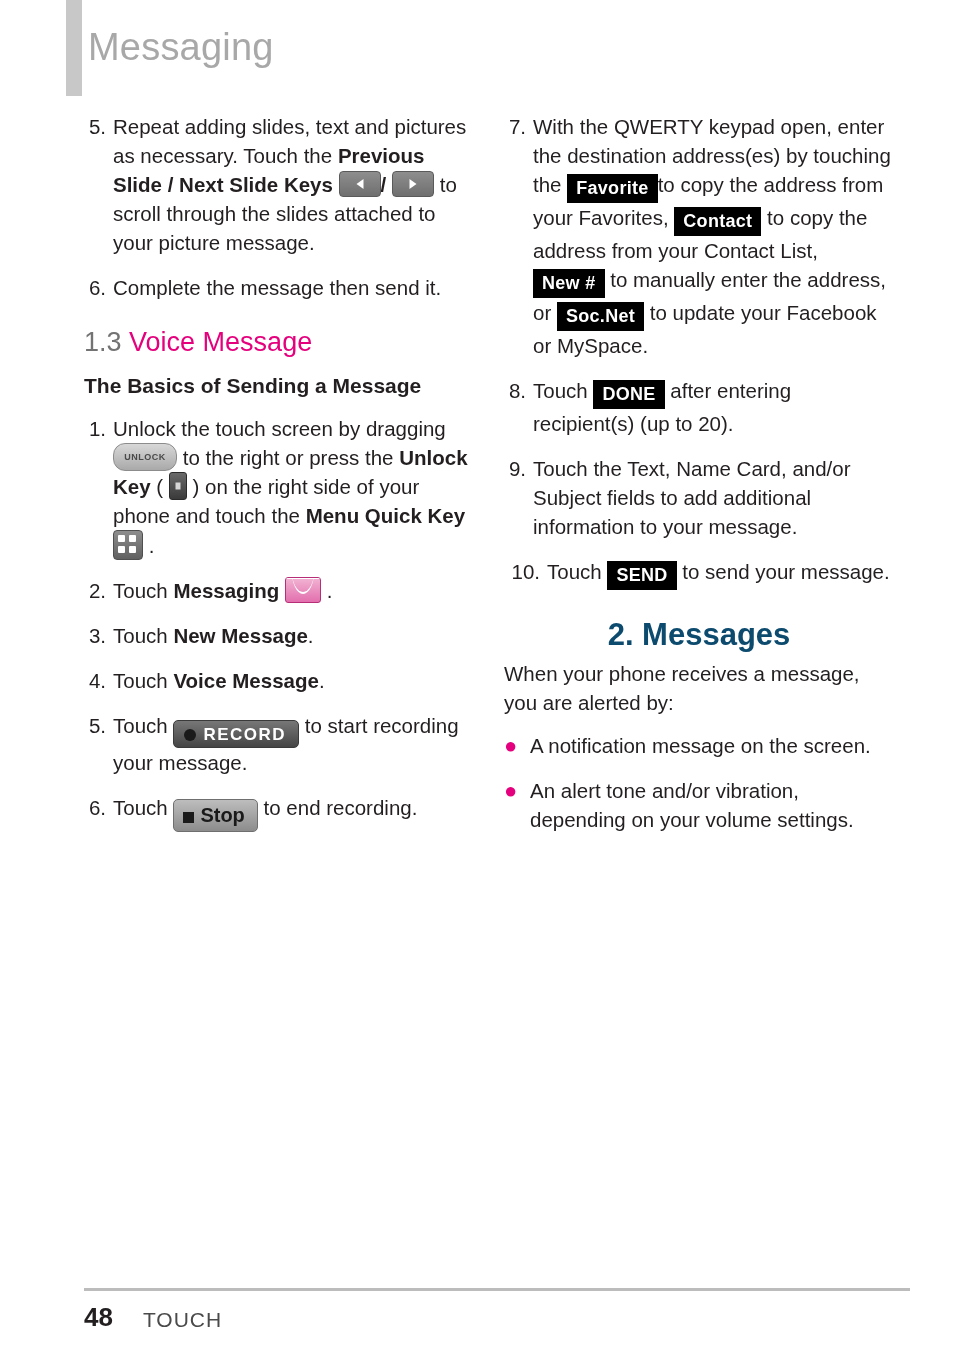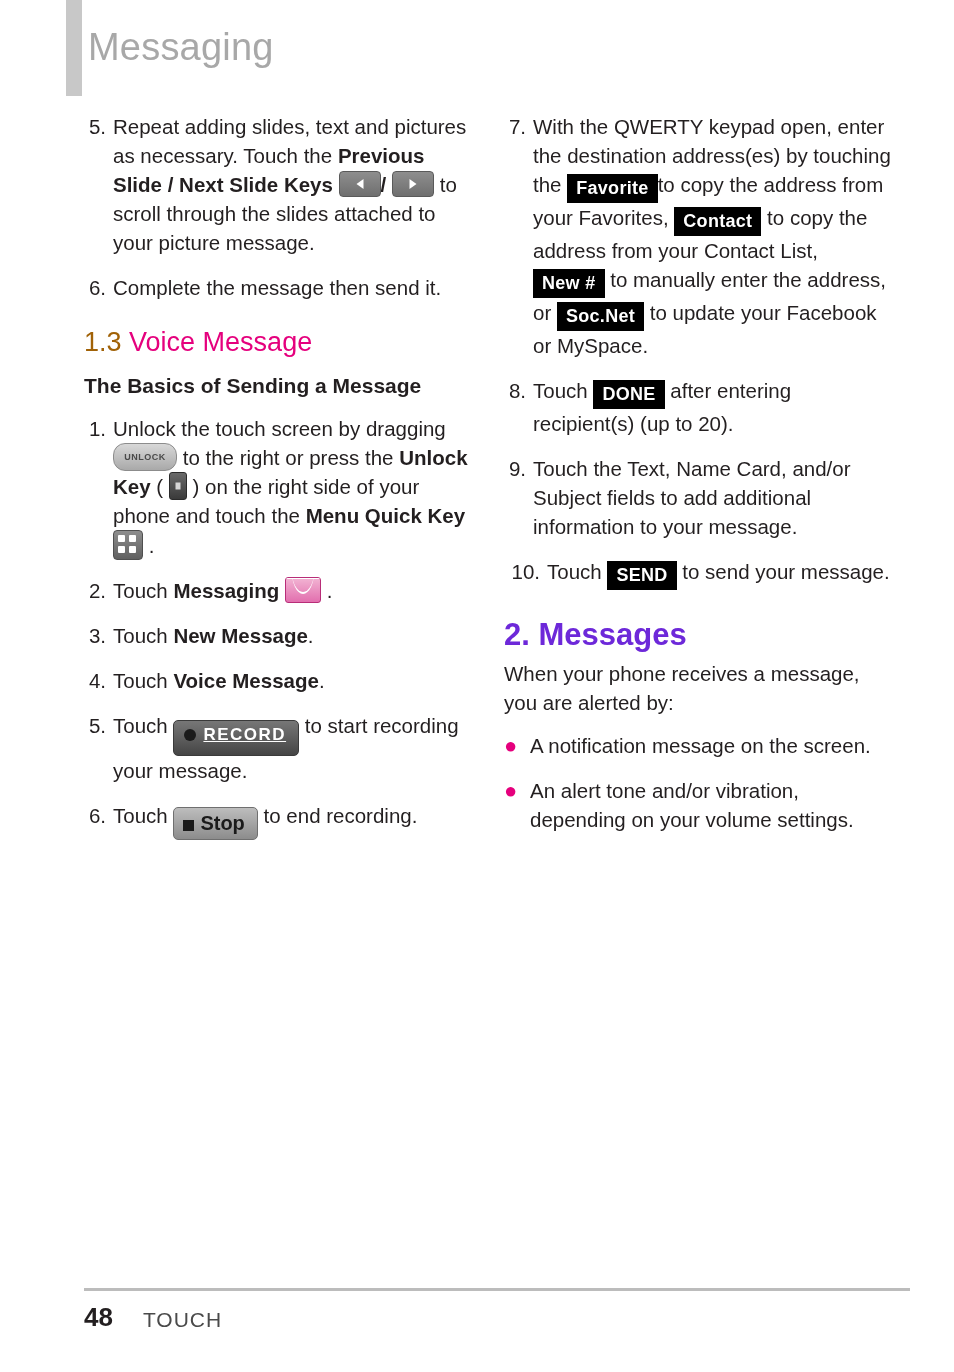--- a/index.html
+++ b/index.html
@@ -62,26 +62,27 @@
   .body  { flex: 1 1 auto; }
 
   .b { font-weight: bold; }
 
   .h2 {
     font-size: 27px;
     color: #e5007d;
     margin: 26px 0 14px 0;
     font-weight: 400;
   }
-  .h2 .hnum { color: #a16207; }
+  .h2 .hnum { color: #737373; }
   .h2-big {
     font-size: 31px;
-    color: #6d28d9;
+    color: #0c4a6e;
     font-weight: bold;
     margin: 30px 0 10px 0;
+    text-align: center;
   }
   .h3 {
     font-size: 21px;
     font-weight: bold;
     margin: 6px 0 14px 0;
   }
   .para { margin-bottom: 14px; }
 
   
   .kbtn {
@@ -210,28 +211,27 @@
     border-bottom: 2px solid #ffffff;
     transform: translateX(-50%) rotate(0deg);
     border-radius: 0 0 50% 50%/0 0 100% 100%;
   }
 
   .recordbtn {
     display: inline-block;
     background: linear-gradient(#777777, #454545);
     border: 1px solid #3a3a3a;
     border-radius: 5px;
-    padding: 5px 12px 12px 10px;
+    padding: 5px 12px 4px 10px;
     vertical-align: -7px;
     color: #ffffff;
     font-size: 17px;
     font-weight: bold;
     letter-spacing: 1.5px;
     line-height: 1;
-    text-decoration: underline;
   }
   .recordbtn .dot {
     display: inline-block;
     width: 12px; height: 12px;
     background: #1a1a1a;
     border-radius: 50%;
     margin-right: 7px;
     vertical-align: -1px;
   }
   .stopbtn {

